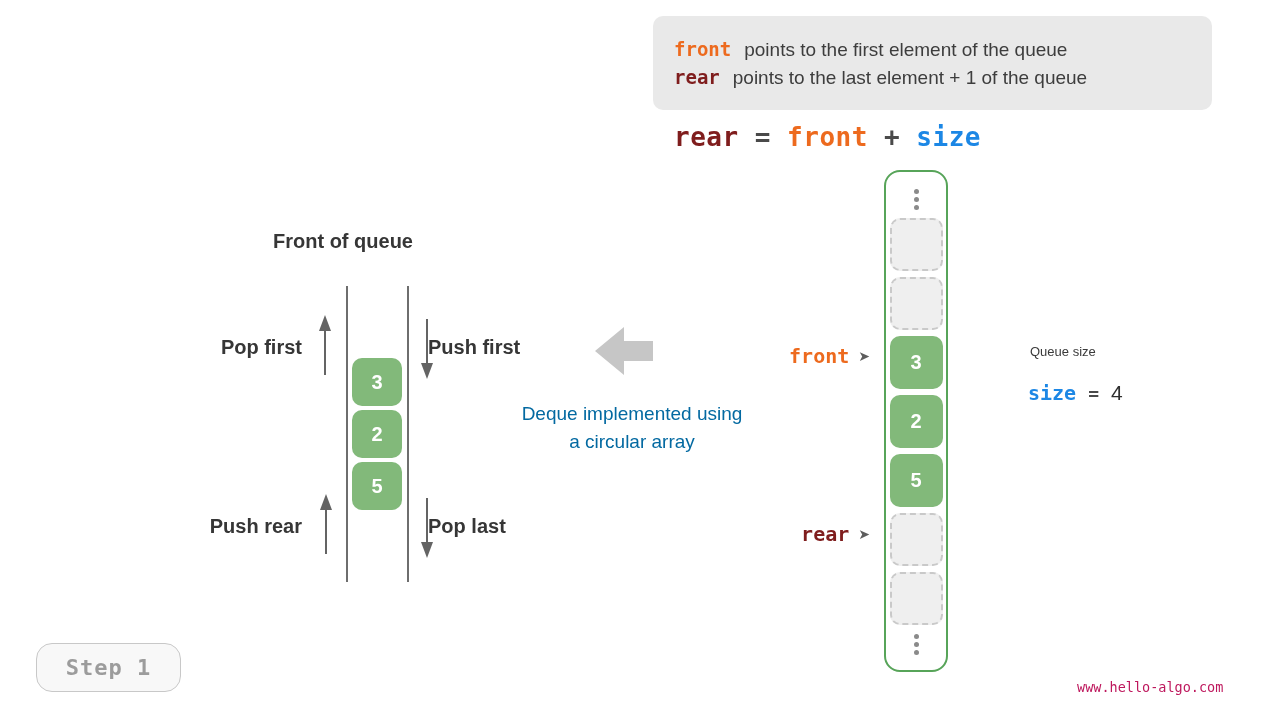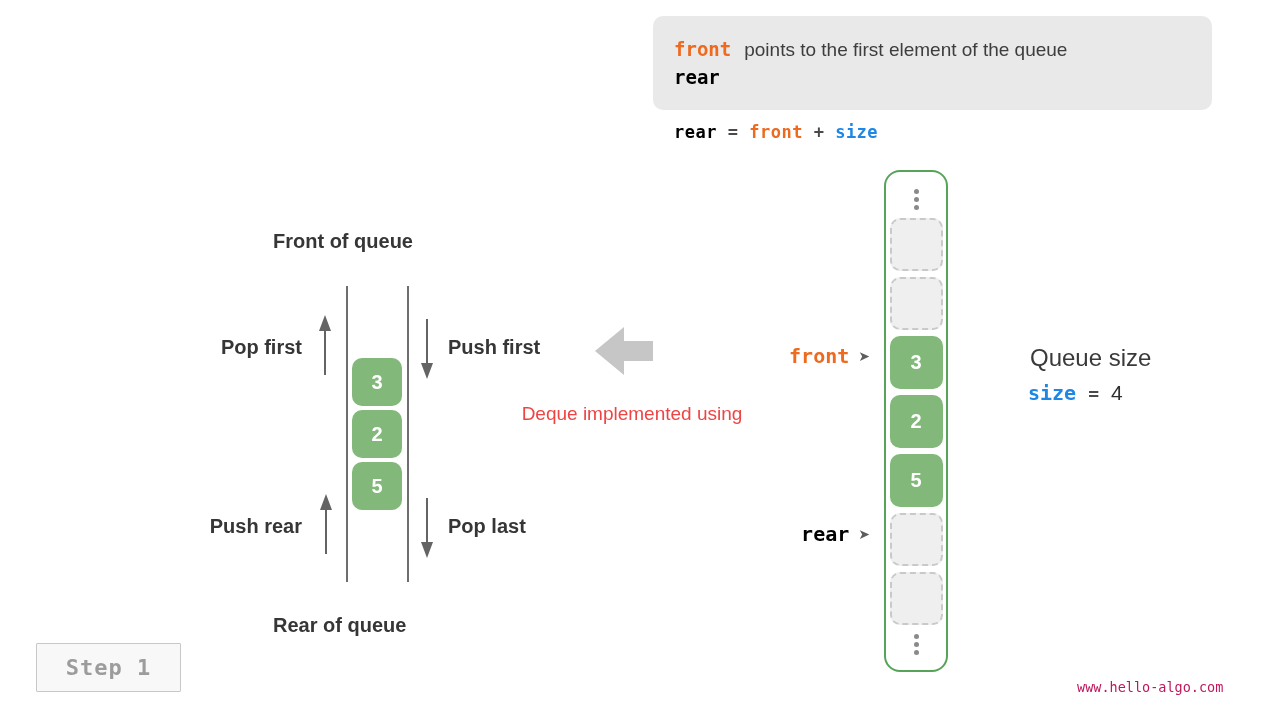--- a/index.html
+++ b/index.html
@@ -14,49 +14,49 @@
   
   .info-box {
     position: absolute; left: 653px; top: 16px; width: 559px; height: 94px;
     background: #e9e9e9; border-radius: 10px;
     display: flex; flex-direction: column; justify-content: center;
     padding-left: 21px; gap: 5px;
   }
   .info-line { display: flex; align-items: baseline; font-size: 19px; color: #3d3d3d; }
   .info-line .term { font-size: 19px; margin-right: 13px; }
   .term-front { color: #ed6a1e; }
-  .term-rear  { color: #000000; }
+  .term-rear  { color: #7f1d1d; }
   .term-size  { color: #1c87e5; }
 
   
   .formula {
     position: absolute; left: 674px; top: 122px;
-    font-size: 17px; letter-spacing: 0.5px;
+    font-size: 26px; letter-spacing: 0.5px;
   }
   .formula .op { color: #4a4a4a; }
 
   
   .label-bold { position: absolute; font-weight: bold; font-size: 20px; color: #363636; }
   .center-200 { width: 200px; text-align: left; }
   .v-line { position: absolute; width: 1.5px; background: #6e6e6e; }
   .stack { position: absolute; left: 352px; top: 358px; display: flex; flex-direction: column; gap: 4px; }
   .stack-box {
     width: 50px; height: 48px; border-radius: 10px; background: #82b97a;
     color: #ffffff; font-weight: bold; font-size: 20px;
     display: flex; align-items: center; justify-content: center;
   }
   .side-label-left  { position: absolute; width: 140px; left: 162px; text-align: right; }
-  .side-label-right { position: absolute; left: 448px; }
+  .side-label-right { position: absolute; left: 428px; }
   .arrow-svg { position: absolute; }
 
   
   .big-arrow { position: absolute; left: 595px; top: 325px; }
   .caption {
     position: absolute; left: 492px; top: 400px; width: 280px;
-    text-align: center; font-size: 19px; line-height: 28px; color: #ef4444;
+    text-align: center; font-size: 19px; line-height: 28px; color: #0369a1;
   }
 
   
   .array-panel {
     position: absolute; left: 884px; top: 170px; width: 64px; height: 502px;
     border: 2px solid #57a459; border-radius: 16px; background: #ffffff;
     display: flex; flex-direction: column; align-items: center;
     padding: 14px 0; gap: 6px;
   }
   .cell {
@@ -70,29 +70,29 @@
   .dots i { width: 5px; height: 5px; border-radius: 50%; background: #8a8a8a; }
 
   .pointer-row {
     position: absolute; width: 170px; left: 700px;
     display: flex; justify-content: flex-end; align-items: center; gap: 9px;
     font-size: 20px;
   }
   .pointer-row .tri { color: #5d5d5d; font-size: 14px; font-family: "DejaVu Sans", sans-serif; }
 
   
-  .queue-size-title { position: absolute; left: 1030px; top: 344px; font-size: 24px; color: #3a3a3a; }
+  .queue-size-title { position: absolute; left: 1030px; top: 344px; font-size: 13px; color: #3a3a3a; }
   .queue-size-line  { position: absolute; left: 1028px; top: 381px; font-size: 20px; display: flex; align-items: baseline; gap: 12px; }
   .queue-size-line .eq { color: #4a4a4a; font-size: 18px; }
   .queue-size-line .val { color: #2f2f2f; font-size: 21px; }
 
   
   .step-badge {
     position: absolute; left: 36px; top: 643px; width: 145px; height: 49px;
-    background: #f8f8f8; border: 1.5px solid #c8c8c8; border-radius: 1px;
+    background: #f8f8f8; border: 1.5px solid #c8c8c8; border-radius: 16px;
     display: flex; align-items: center; justify-content: center;
     font-size: 22px; color: #9c9c9c; letter-spacing: 1px;
   }
 
   
   .watermark {
     position: absolute; left: 1077px; top: 679px;
     font-family: "DejaVu Sans Mono", monospace; font-size: 13.5px; color: #be185d;
   }
 </style>
@@ -101,20 +101,21 @@
 
 <div class="stage">
 
   <div class="info-box">
     <div class="info-line">
       <span class="mono term term-front">front</span>
       <span>points to the first element of the queue</span>
     </div>
     <div class="info-line">
       <span class="mono term term-rear">rear</span>
+      <span>points to the last element + 1 of the queue</span>
     </div>
   </div>
 
   <div class="formula mono">
     <span class="term-rear">rear</span>
     <span class="op">=</span>
     <span class="term-front">front</span>
     <span class="op">+</span>
     <span class="term-size">size</span>
   </div>
@@ -147,27 +148,27 @@
     <line x1="8" y1="60" x2="8" y2="12" stroke="#646464" stroke-width="2"></line>
     <polygon points="8,0 2,16 14,16" fill="#646464"></polygon>
   </svg>
 
   <div class="label-bold side-label-right" style="top:515px;text-align:right;">Pop last</div>
   <svg class="arrow-svg" style="left:419px; top:495px;" width="16" height="63">
     <line x1="8" y1="3" x2="8" y2="51" stroke="#646464" stroke-width="2"></line>
     <polygon points="8,63 2,47 14,47" fill="#646464"></polygon>
   </svg>
 
-  <div class="label-bold center-200" style="left:273px; top:614px;">Rear of queue</div>
 
   <svg class="big-arrow" width="58" height="52">
     <polygon points="0,26 29,2 29,16 58,16 58,36 29,36 29,50" fill="#c6c6c6"></polygon>
   </svg>
   <div class="caption">
     <div>Deque implemented using</div>
+    <div>a circular array</div>
   </div>
 
   <div class="pointer-row" style="top:344px;">
     <span class="mono term-front">front</span>
     <span class="tri">➤</span>
   </div>
   <div class="pointer-row" style="top:522px;">
     <span class="mono term-rear">rear</span>
     <span class="tri">➤</span>
   </div>

